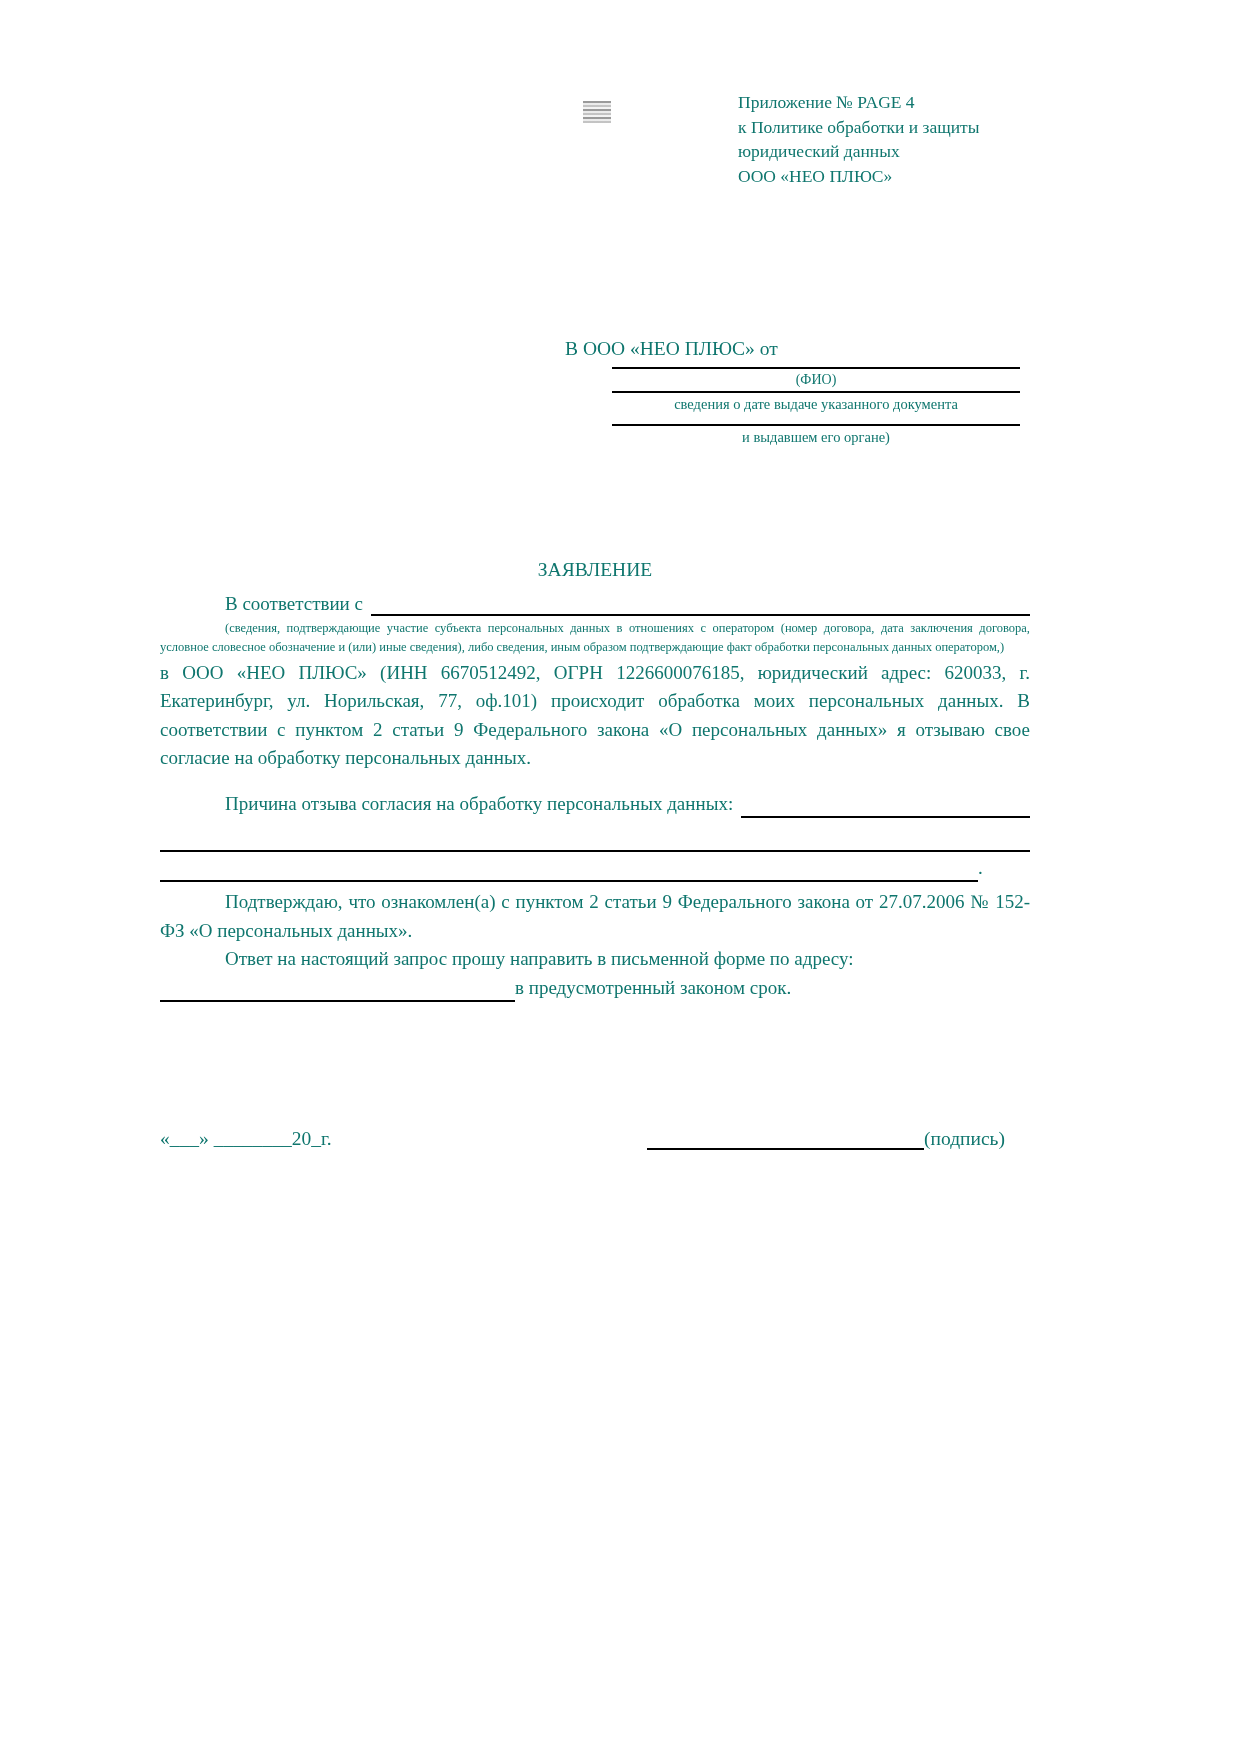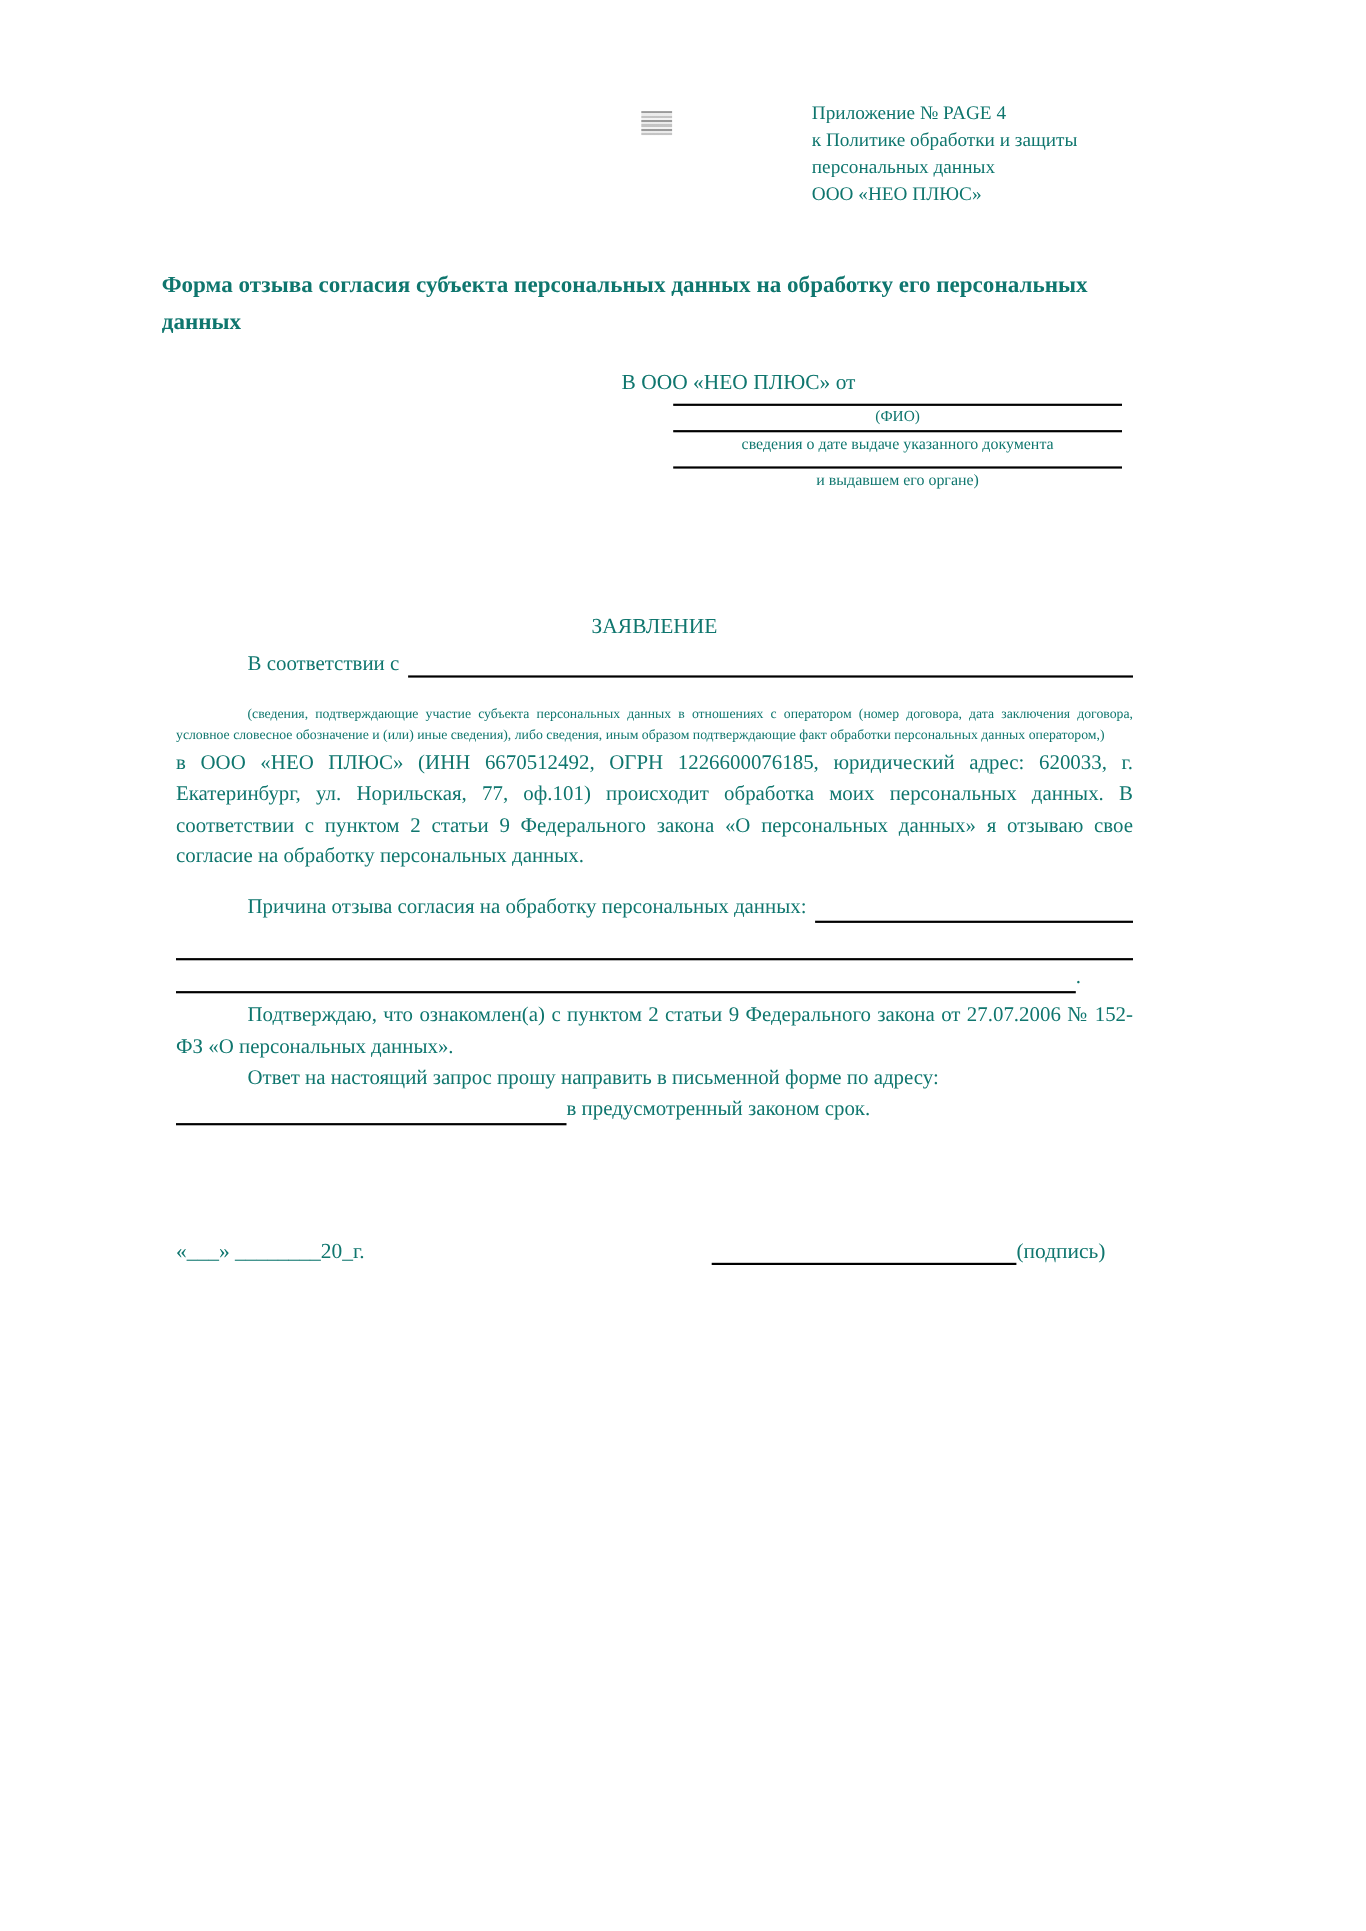--- a/index.html
+++ b/index.html
@@ -41,21 +41,21 @@
   .main {
     position:absolute; left:160px; top:590px; width:870px;
     font-size:19px; line-height:28.5px; text-align:justify;
   }
   .flexline { display:flex; align-items:flex-start; }
   .indent-sp { width:65px; flex:0 0 65px; }
   .nowrap { white-space:nowrap; }
   .fill { flex:1 1 auto; border-bottom:2px solid #000; height:26px; }
   .footnote {
     font-size:12.5px; line-height:19.5px; text-align:justify;
-    text-indent:65px; margin-top:21px;
+    text-indent:65px; margin-top:0;
   }
   .body-par { margin-top:1px; text-align:justify; }
   .reason-line { display:flex; align-items:flex-end; margin-top:17px; }
   .blank1 { height:24px; border-bottom:2px solid #000; margin-top:10px; }
   .blank2 { display:flex; align-items:flex-end; height:30px; }
   .blank2 .fill2 { width:818px; border-bottom:2px solid #000; height:100%; }
   .ack { text-indent:65px; margin-top:6px; }
   .reply { text-indent:65px; }
   .reply-line2 { display:flex; align-items:flex-end; }
   .reply-fill { width:355px; flex:0 0 355px; border-bottom:2px solid #000; height:26px; }
@@ -70,25 +70,24 @@
 </head>
 <body>
 
 <div class="page">
 
   <div class="doc-icon"></div>
 
   <div class="header-block">
     <div>Приложение №  PAGE 4</div>
     <div>к Политике обработки и защиты</div>
-    <div>персональных данных</div>
+    <div>юридический данных</div>
     <div>ООО «НЕО ПЛЮС»</div>
   </div>
 
-  <div class="title">Форма отзыва согласия субъекта персональных данных на обработку его персональных данных</div>
 
   <div class="to-line">В ООО «НЕО ПЛЮС» от</div>
 
   <div class="recipient-fields">
     <div class="rfield f1">
       <span>(ФИО)</span>
     </div>
     <div class="rfield f3">
       <span>сведения о дате выдаче указанного документа</span>
     </div>

